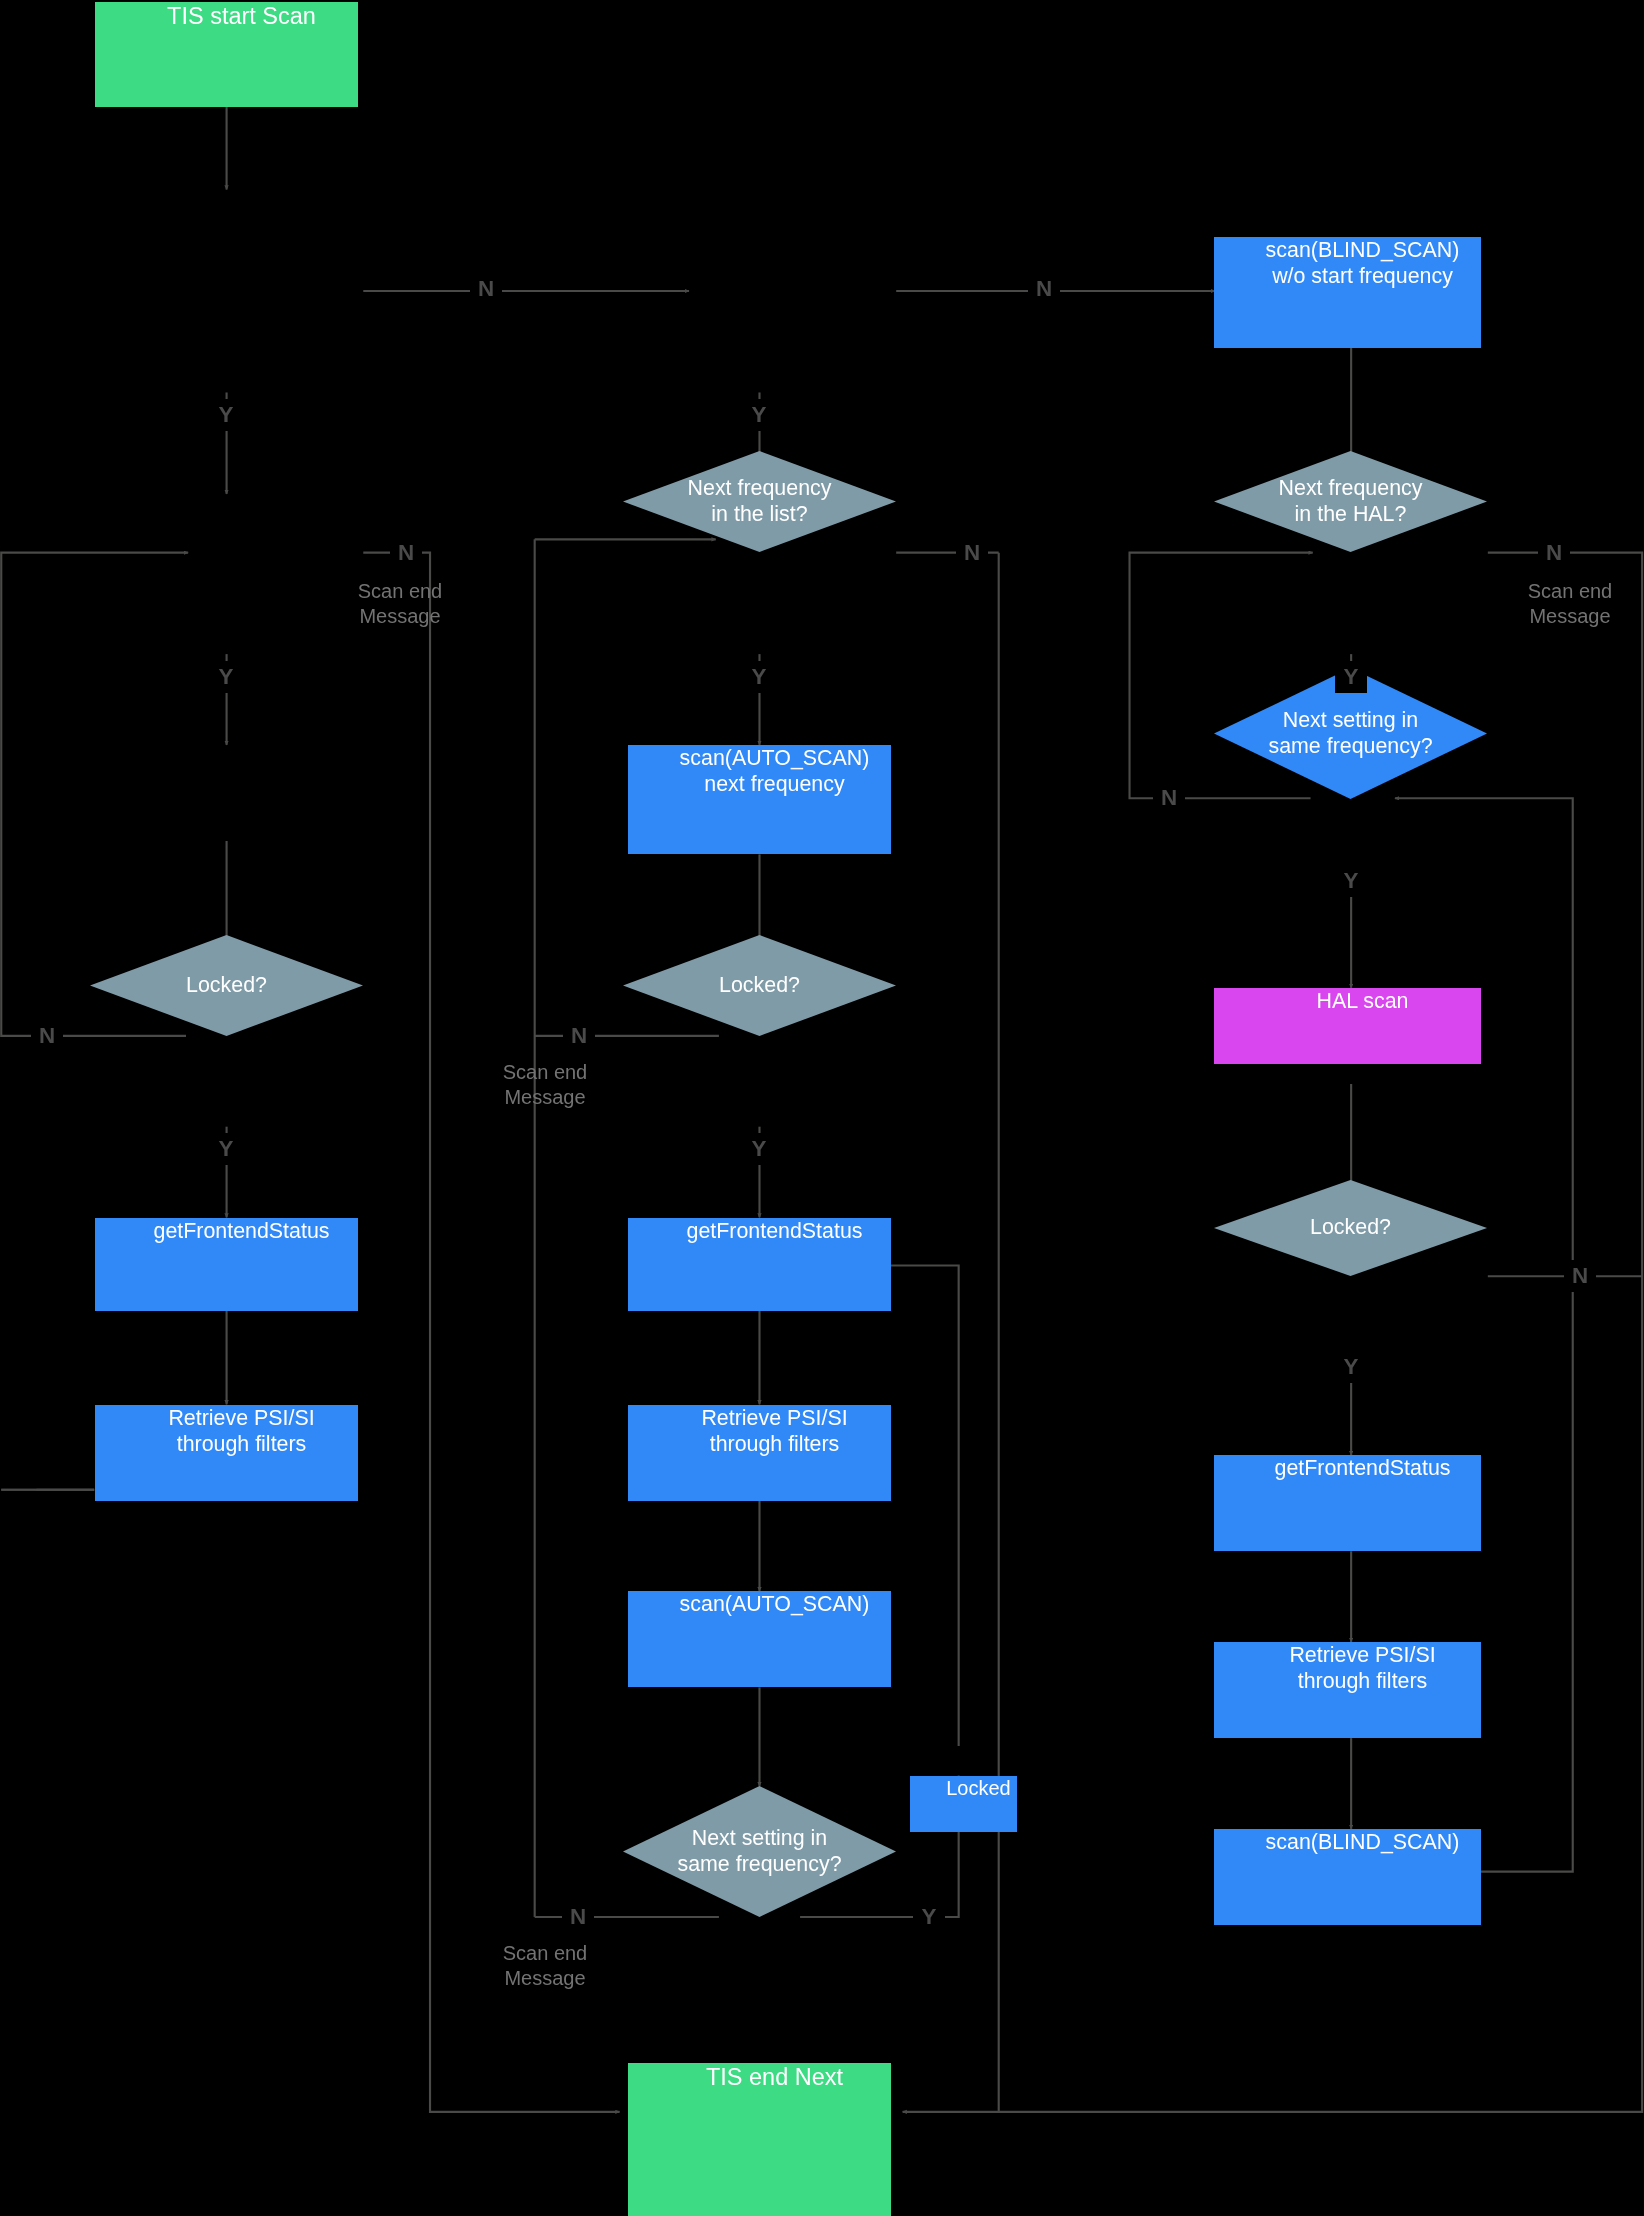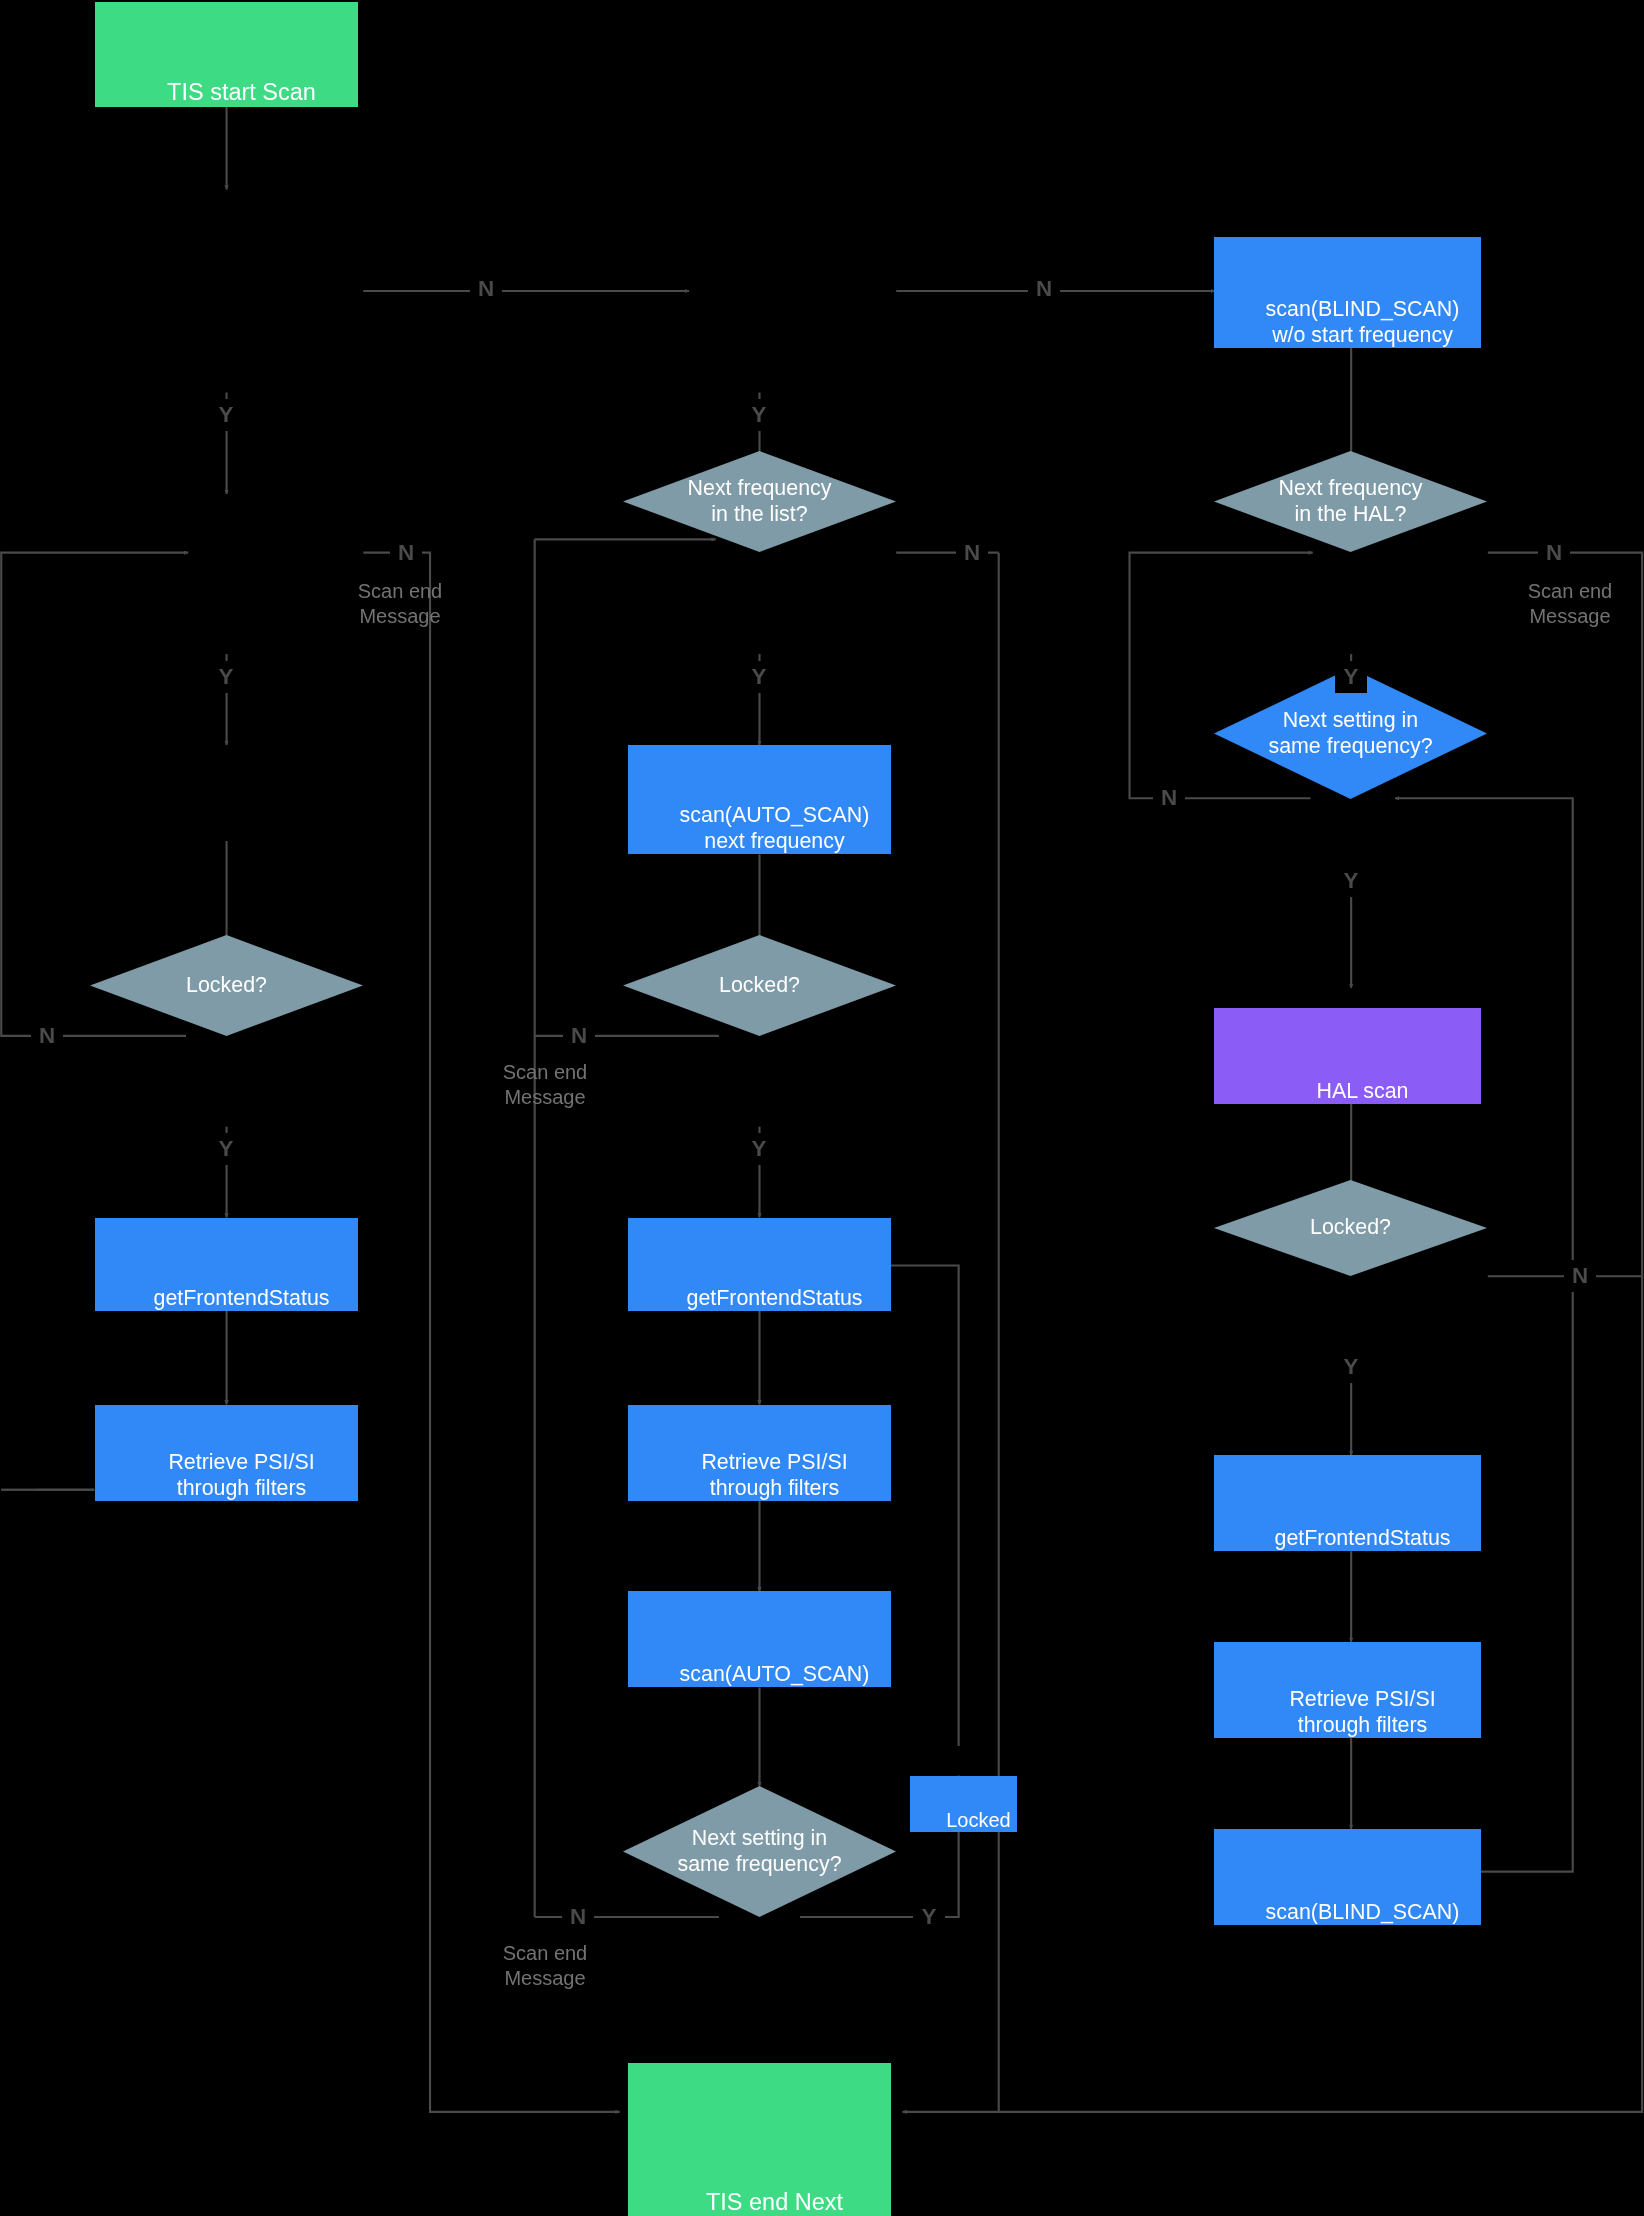--- a/index.html
+++ b/index.html
@@ -1,19 +1,19 @@
 <!DOCTYPE html>
 <html style="font-size:8.5px"><head>
 <meta charset="utf-8">
 <style>
   html,body{margin:0;padding:0;background:#000;}
   #stage{position:relative;width:1645px;height:2216px;background:#000;overflow:hidden;
          font-family:"Liberation Sans", sans-serif;}
   svg#wires{position:absolute;left:0;top:0;width:1645px;height:2216px;}
-  .node{position:absolute;display:flex;align-items:flex-end;justify-content:center;
+  .node{position:absolute;display:flex;align-items:flex-start;justify-content:center;
         text-align:center;color:#fff;line-height:1.22;box-sizing:border-box;padding-left:30px;}
   .rect{}
   .diamond-wrap{position:absolute;}
   .diamond-shape{position:absolute;left:0;top:0;width:100%;height:100%;}
   .diamond-label{position:absolute;left:0;top:0;width:100%;height:100%;
         display:flex;align-items:center;justify-content:center;text-align:center;
         color:#fff;line-height:1.2;pointer-events:none;}
   .edge-label{position:absolute;color:#4a4a4a;font-weight:bold;
         display:flex;align-items:center;justify-content:center;}
   .note{position:absolute;color:#737373;line-height:1.25;text-align:center;}
@@ -210,21 +210,21 @@
   <div class="diamond-wrap" style="left:1214px;top:668px;width:273px;height:131px;">
     <svg class="diamond-shape" viewBox="0 0 512 490" preserveAspectRatio="none">
       <polygon points="256,0 512,245 256,490 0,245" fill="#3089f7"></polygon>
     </svg>
     <div class="diamond-label" style="font-size:21.4px;height:262px;top:-65px;">
       <span style="white-space: pre-line;">Next setting in
 same frequency?</span>
     </div>
   </div>
 
-  <div class="node rect" style="left:1214px;top:988px;width:267px;height:96px;background:#8b5cf6;font-size:21.4px;margin-top:20px;">
+  <div class="node rect" style="left:1214px;top:988px;width:267px;height:76px;background:#d946ef;font-size:21.4px;">
     <span>HAL scan</span>
   </div>
 
   <div class="diamond-wrap" style="left:1214px;top:1180px;width:273px;height:96px;">
     <svg class="diamond-shape" viewBox="0 0 512 360" preserveAspectRatio="none">
       <polygon points="256,0 512,180 256,360 0,180" fill="#7f9ba8"></polygon>
     </svg>
     <div class="diamond-label" style="font-size:21.4px;height:192px;top:-48px;">
       <span>Locked?</span>
     </div>

